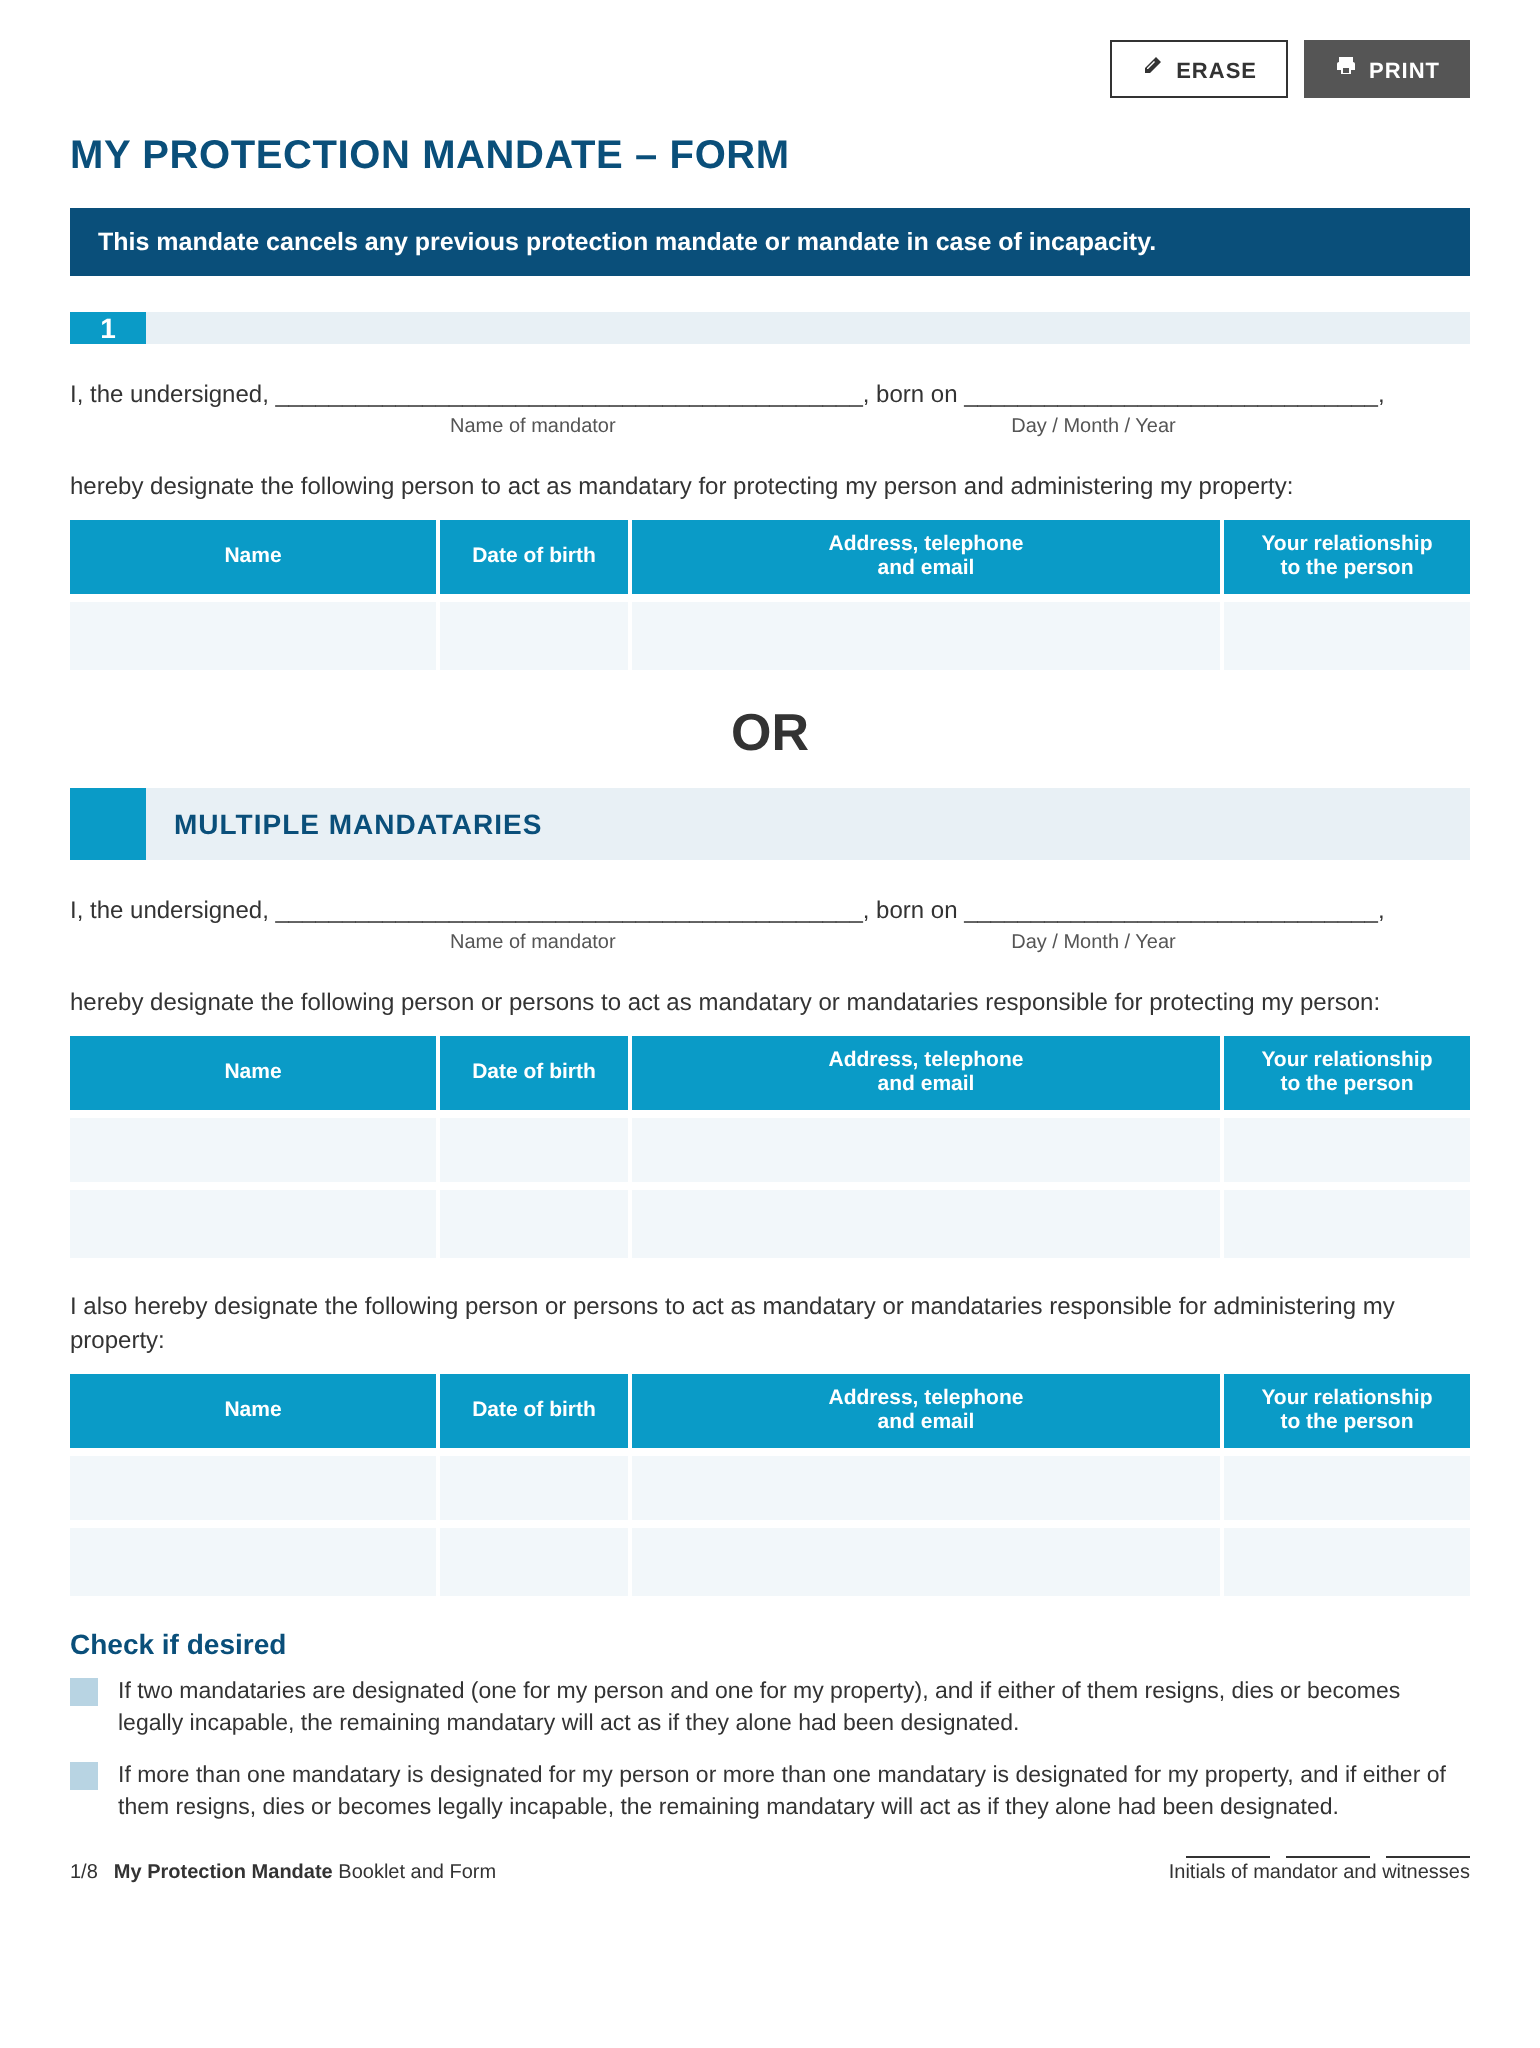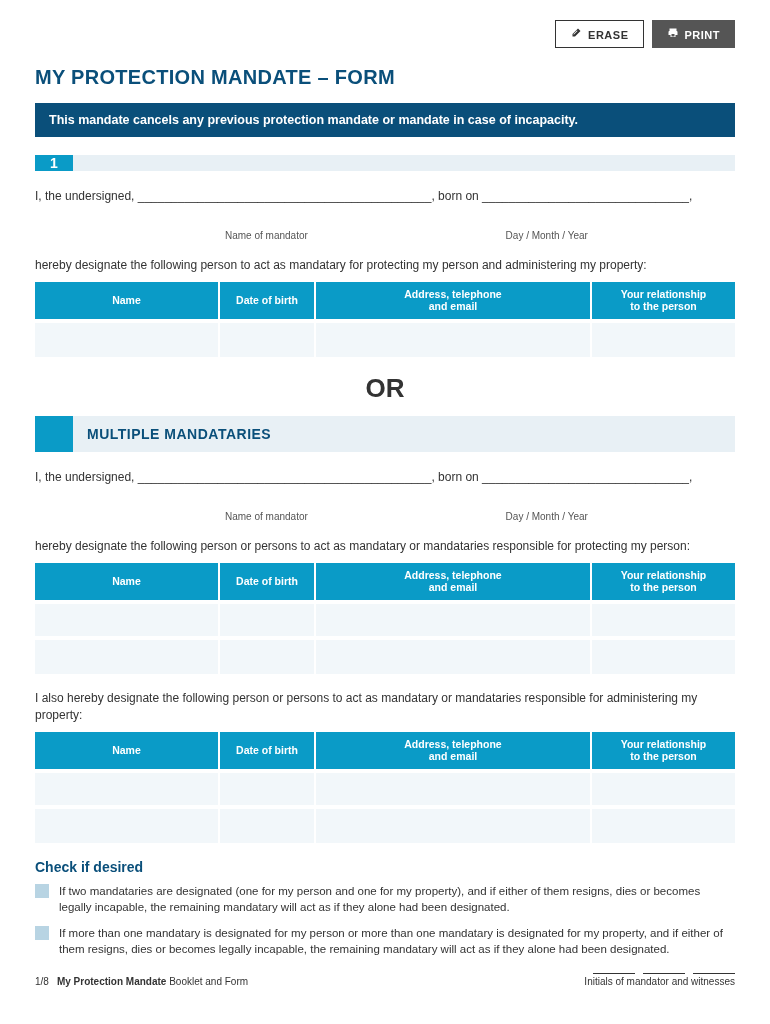--- a/index.html
+++ b/index.html
@@ -9,32 +9,32 @@
 .btn-erase { background: #fff; color: #333; }
 .btn-print { background: #555; color: #fff; border-color: #555; }
 .icon-svg { width: 12px; height: 12px; }
 h1.title { color: #0a4f7a; font-size: 20px; font-weight: bold; margin-bottom: 14px; letter-spacing: 0.3px; }
 .banner { background: #0a4f7a; color: #fff; padding: 10px 14px; font-size: 12.5px; font-weight: bold; margin-bottom: 18px; }
 .section-head { display: flex; align-items: stretch; background: #e8f0f5; margin-bottom: 18px; }
 .section-num { background: #0a9bc7; color: #fff; width: 38px; display: flex; align-items: center; justify-content: center; font-weight: bold; font-size: 14px; }
 .section-title { color: #0a4f7a; font-weight: bold; font-size: 14px; padding: 10px 14px; letter-spacing: 0.5px; }
 .fill-line { margin-bottom: 4px; font-size: 12px; }
 .fill-sub { font-size: 10px; color: #555; margin-bottom: 16px; }
-.fill-sub .col1 { display: inline-block; margin-left: 190px; margin-top: 23px; }
+.fill-sub .col1 { display: inline-block; margin-left: 190px; }
 .fill-sub .col2 { display: inline-block; margin-left: 195px; }
 .desc { font-size: 12px; margin-bottom: 8px; line-height: 1.4; }
 table.mandatary { width: 100%; border-collapse: collapse; margin-bottom: 16px; }
 table.mandatary th { background: #0a9bc7; color: #fff; font-size: 10.5px; font-weight: bold; padding: 6px 4px; text-align: center; border-right: 2px solid #fff; vertical-align: middle; line-height: 1.2; }
 table.mandatary th:last-child { border-right: none; }
 table.mandatary td { background: #f2f7fa; height: 36px; border-right: 2px solid #fff; border-top: 4px solid #fff; }
 table.mandatary td:last-child { border-right: none; }
 .col-name { width: 184px; }
 .col-dob { width: 96px; }
 .col-addr { width: auto; }
-.col-rel { width: 144px; }
+.col-rel { width: 124px; }
 .or-divider { text-align: center; font-size: 26px; font-weight: bold; color: #333; margin: 6px 0 12px 0; }
 .check-heading { color: #0a4f7a; font-weight: bold; font-size: 14px; margin: 10px 0 8px 0; }
 .check-item { display: flex; gap: 10px; margin-bottom: 10px; font-size: 11.5px; line-height: 1.4; }
 .checkbox { width: 14px; height: 14px; background: #b8d4e3; flex-shrink: 0; margin-top: 1px; }
 .footer { display: flex; justify-content: space-between; align-items: flex-end; margin-top: 16px; border-top: 0; font-size: 10px; color: #333; }
 .footer-left { display: flex; gap: 8px; }
 .footer-right { text-align: right; }
 .init-lines { display: flex; gap: 8px; margin-bottom: 2px; justify-content: flex-end; }
 .init-line { width: 42px; border-top: 1px solid #333; }
 </style>

